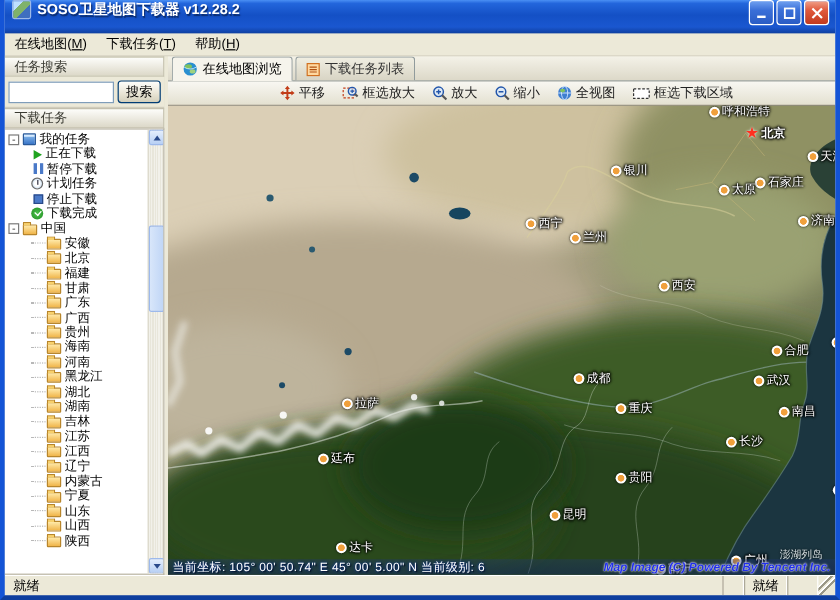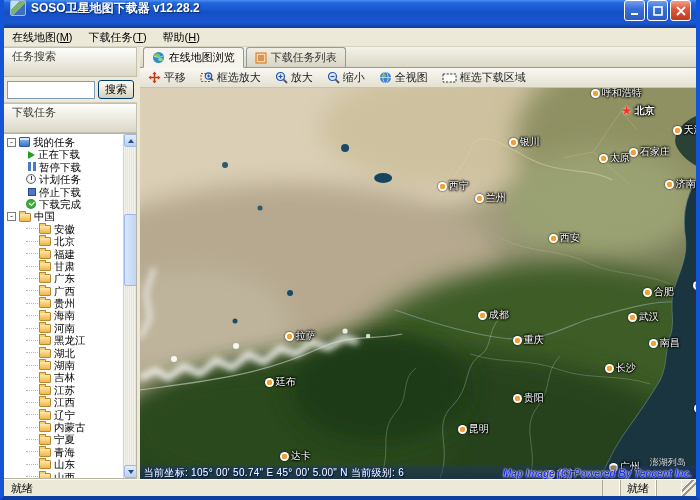--- a/index.html
+++ b/index.html
@@ -26,21 +26,21 @@
   .menu-item { padding:0 8px; height:19px; line-height:19px; color:#000; cursor:default; }
   .menu-item u { text-decoration:underline; }
 
   
   .body { display:flex; height:432px; background:#d8d4c4; }
   .sidebar { width:133px; display:flex; flex-direction:column; background:#ece9d8; }
   .splitter { width:3px; background:#ece9d8; }
   .content { width:608px; display:flex; flex-direction:column; }
 
   
-  .panel-header { height:30px; line-height:16px; padding-left:8px; color:#3a3a32;
+  .panel-header { height:17px; line-height:16px; padding-left:8px; color:#3a3a32;
     background:linear-gradient(180deg,#fdfdfa,#dcd8c8); border:1px solid #c4c0ae; border-left:none; }
   .search-row { height:26px; display:flex; align-items:center; padding:0 3px; gap:3px;
     background:#ece9d8; border-bottom:1px solid #d0ccbc; }
   .search-input { width:88px; height:18px; border:1px solid #7f9db9; background:#fff; font-size:11px; padding:0 2px; }
   .search-btn { width:36px; height:19px; font-size:11px; font-family:inherit; border:1px solid #003c74; border-radius:3px;
     background:linear-gradient(180deg,#fefefb,#e8e4d4 60%,#d4d0bc); }
   .tree { position:relative; flex:1; background:#fff; border:1px solid #b8b4a2; border-left:none; overflow:hidden;
     padding-top:2px; }
   .trow { height:12.4px; line-height:12.4px; display:flex; align-items:center; white-space:nowrap; }
   .trow .tlabel { font-size:10.5px; color:#000; margin-left:3px; }
@@ -84,21 +84,21 @@
   .tabbar { height:21px; background:linear-gradient(180deg,#f4f2e8,#dcd8c8); display:flex; align-items:flex-end;
     padding-left:3px; border-bottom:1px solid #919b9c; }
   .tab { display:flex; align-items:center; gap:4px; padding:0 8px; height:20px; margin-right:2px;
     border:1px solid #919b9c; border-bottom:none; border-radius:3px 3px 0 0; font-size:11px;
     background:linear-gradient(180deg,#f0eee2,#d8d4c4); color:#333; }
   .tab.active { background:#f6f4ec; height:21px; margin-bottom:-1px; border-bottom:1px solid #f6f4ec; color:#000; }
   .tab svg { flex:none; }
 
   
   .toolbar { height:20px; background:linear-gradient(180deg,#f8f7f2,#e4e1d1); border-bottom:1px solid #c8c4b4;
-    display:flex; align-items:center; gap:14px; padding-left:8px; }
+    display:flex; align-items:center; gap:14px; padding-left:8px;justify-content:center; }
   .tool { display:flex; align-items:center; gap:3px; color:#222; font-size:11px; }
   .tool svg { flex:none; }
 
   
   .map { position:relative; flex:1; overflow:hidden; background:#222; }
   .map svg.terrain { position:absolute; left:0; top:0; width:100%; height:100%; }
   .city { position:absolute; transform:translateY(-50%); display:flex; align-items:center; gap:2px;
     z-index:4; white-space:nowrap;margin-left:36px; }
   .cdot { width:9px; height:9px; border-radius:50%; flex:none;
     background:radial-gradient(circle,#f0a03c 0 40%,#ffffff 48% 80%,#777 100%); box-shadow:0 0 2px #000; }
@@ -302,25 +302,20 @@
               <span class="icon-folder"></span>
               <span class="tlabel">内蒙古</span>
             </div>
 
             <div class="trow child">
               <span class="dots"></span>
               <span class="icon-folder"></span>
               <span class="tlabel">宁夏</span>
             </div>
 
-            <div class="trow child">
-              <span class="dots"></span>
-              <span class="icon-folder"></span>
-              <span class="tlabel">青海</span>
-            </div>
 
             <div class="trow child">
               <span class="dots"></span>
               <span class="icon-folder"></span>
               <span class="tlabel">山东</span>
             </div>
 
             <div class="trow child">
               <span class="dots"></span>
               <span class="icon-folder"></span>

